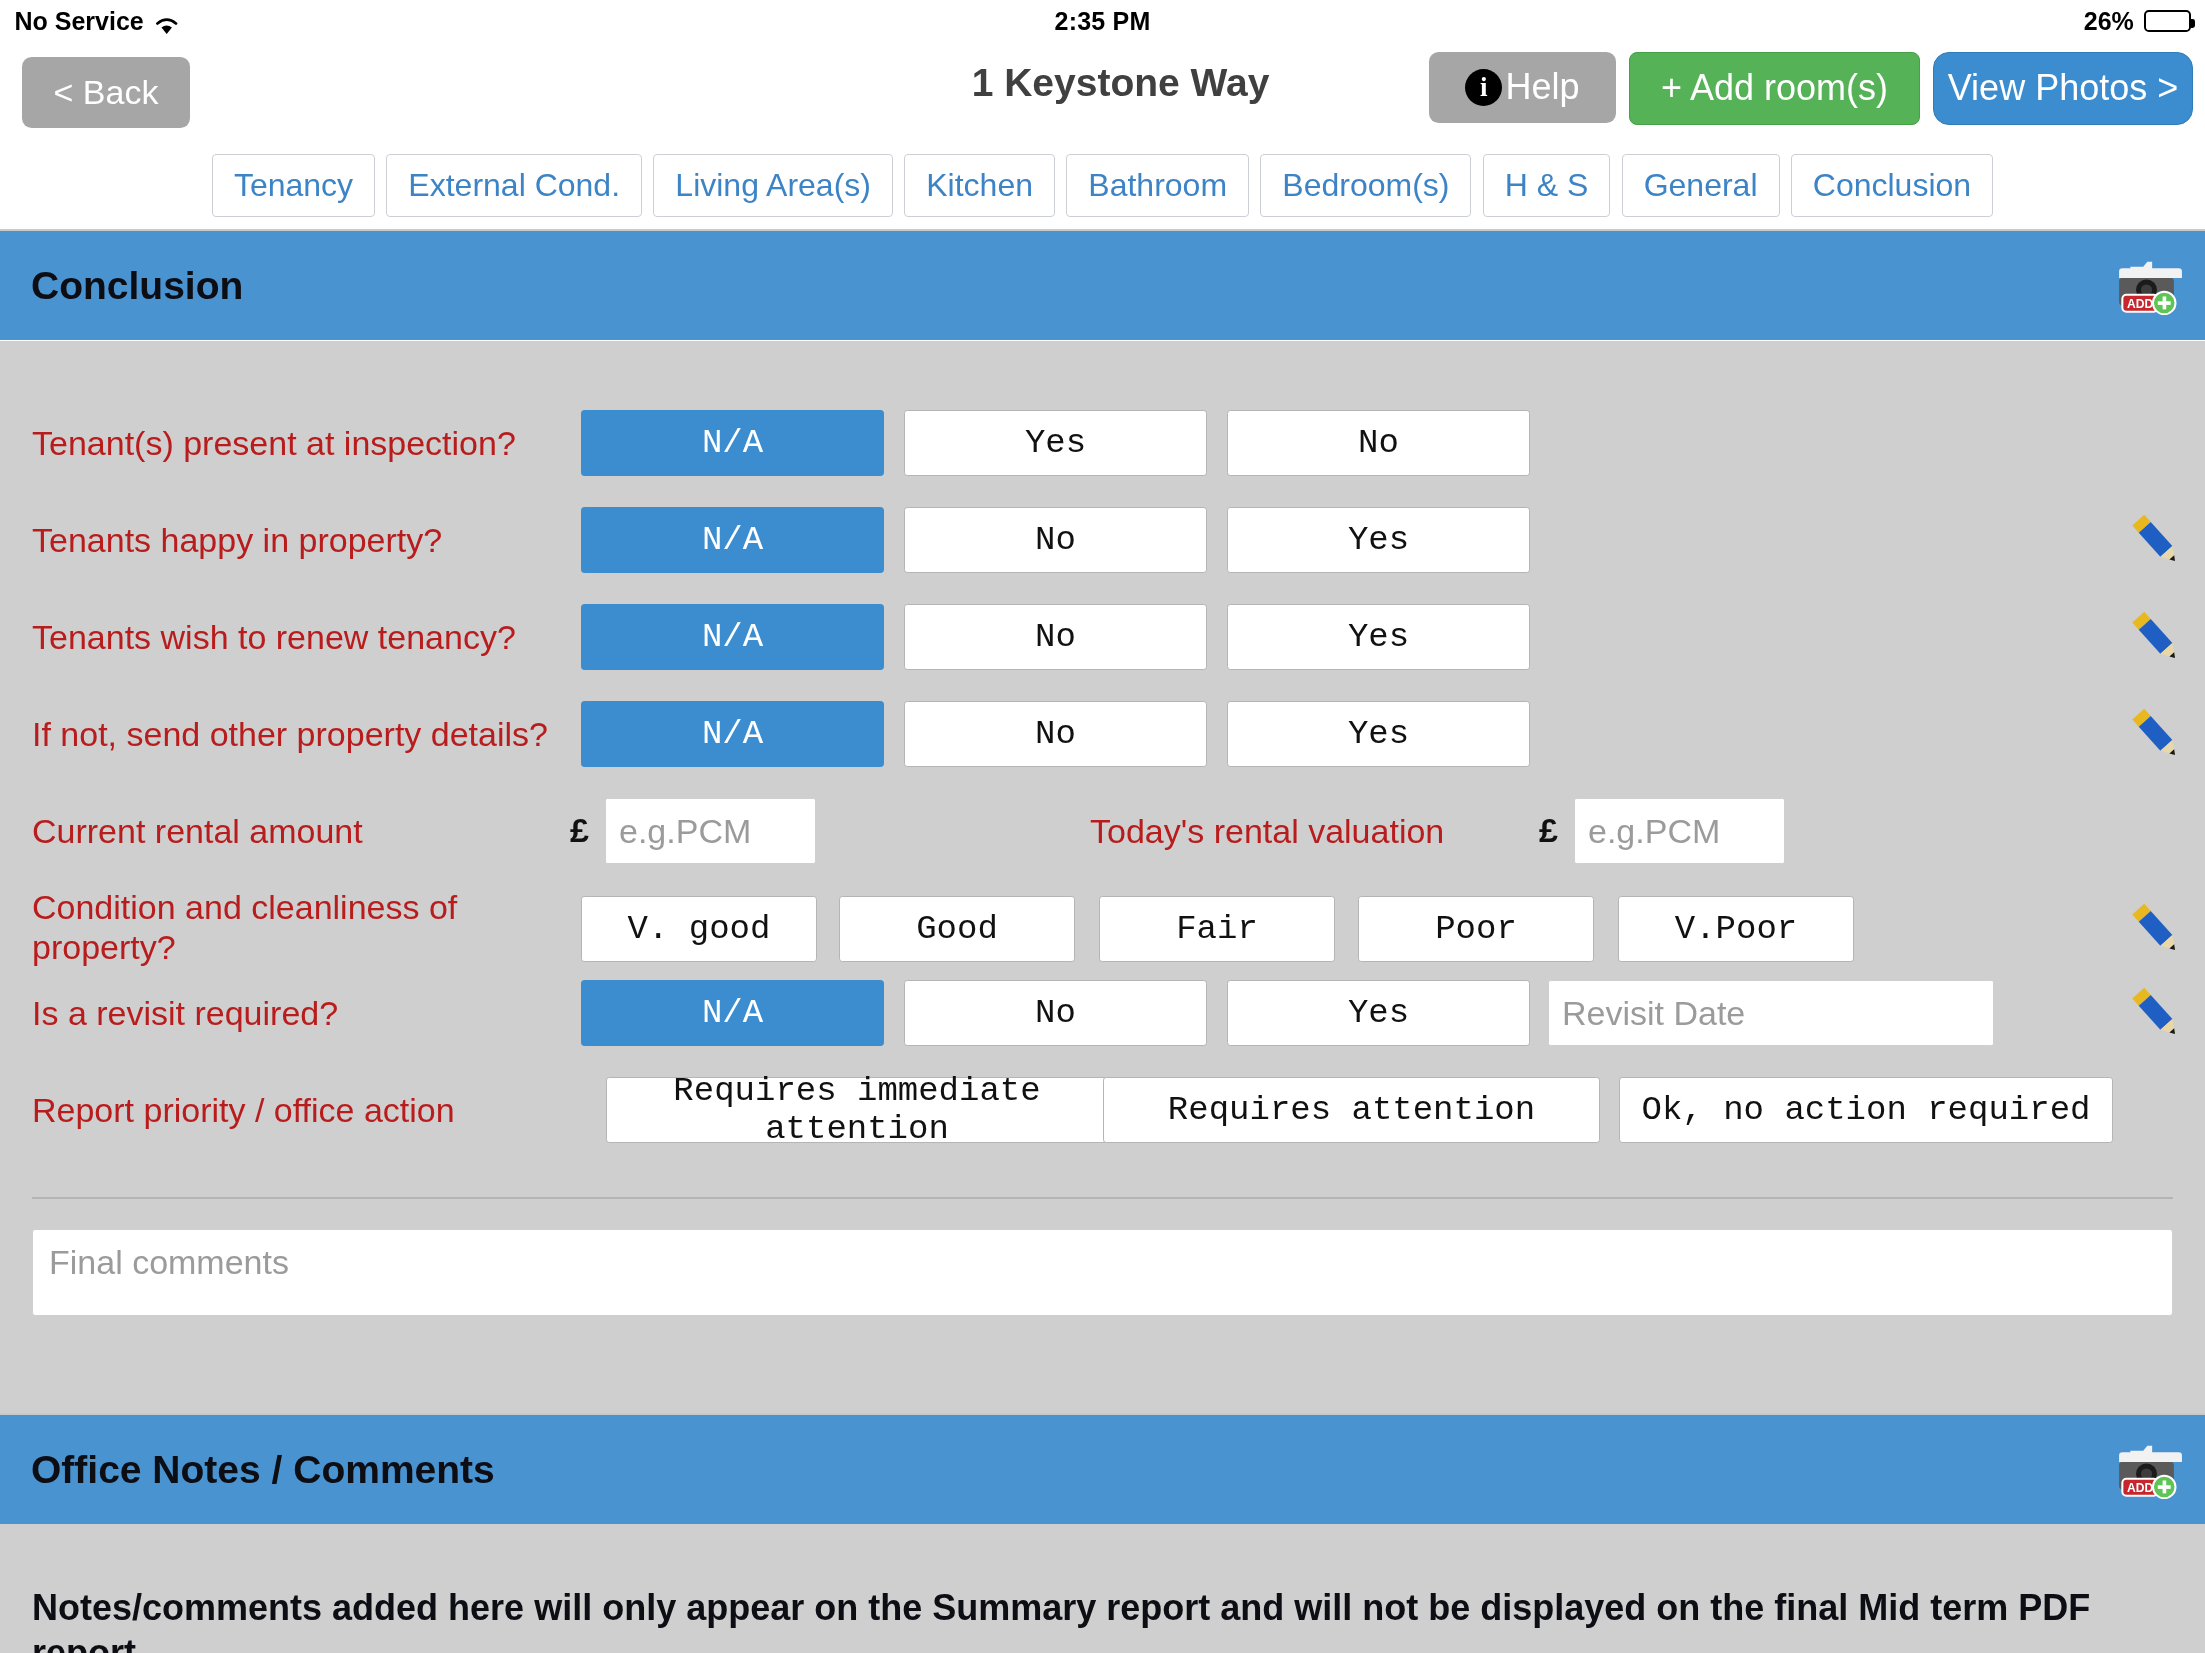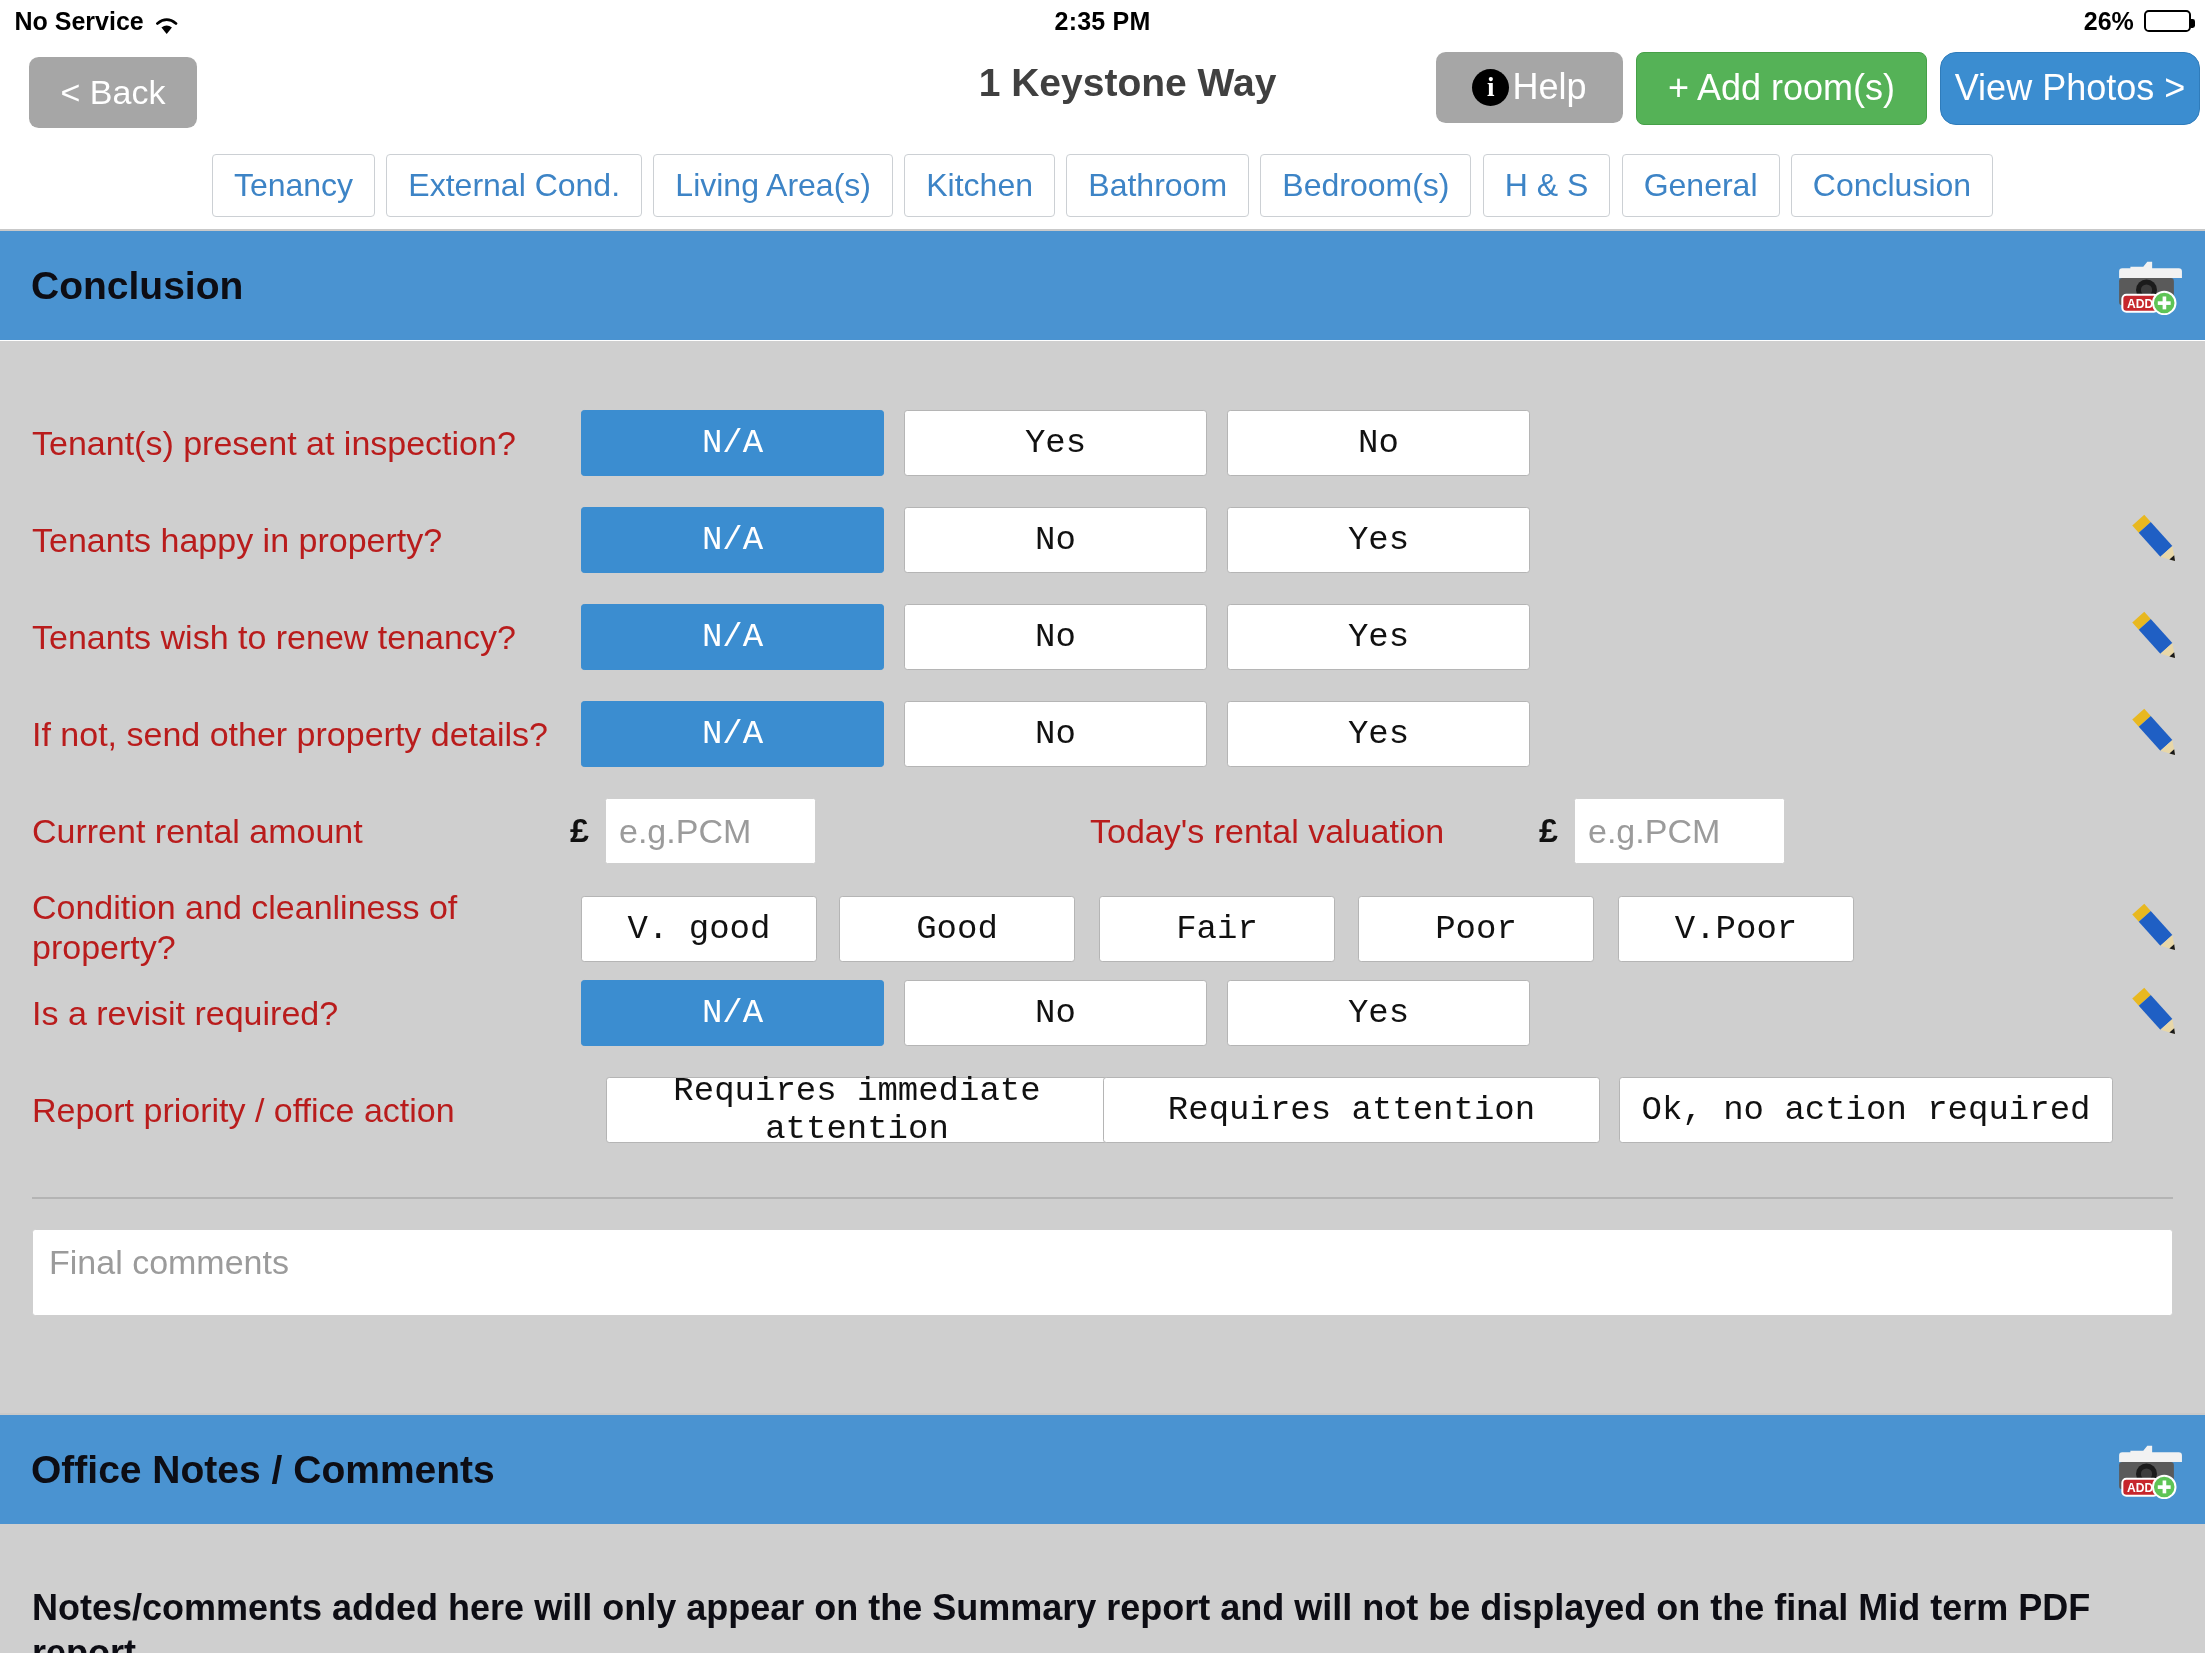--- a/index.html
+++ b/index.html
@@ -36,21 +36,21 @@
     position: relative; padding: 2.4px;
   }
   .battery:after {
     content: ""; position: absolute; right: -6.5px; top: 6.5px;
     width: 4px; height: 9px; background: #000; border-radius: 0 2.4px 2.4px 0;
   }
   .battery-fill { height: 100%; background: #000; border-radius: 1.6px; }
 
   
   .header {
-    position: absolute; top: 42px; left: 11px; width: 1822px; height: 100px;
+    position: absolute; top: 42px; left: 4px; width: 1822px; height: 100px;
     background: #ffffff;
   }
   .btn-back {
     position: absolute; left: 18px; top: 14.5px;
     width: 168px; height: 71px;
     background: #a6a6a6; color: #ffffff;
     border-radius: 9.7px; border: none;
     font-size: 34px; font-family: "Liberation Sans", sans-serif;
     display: flex; align-items: center; justify-content: center;
   }
@@ -302,20 +302,21 @@
             <rect x="26" y="6" width="20" height="12" fill="#e8b820"></rect>
             <rect x="26" y="18" width="20" height="40" fill="#1f5fc4"></rect>
             <polygon points="26,58 46,58 36,74" fill="#e8d7a8"></polygon>
             <polygon points="32,68 40,68 36,74" fill="#1a1a1a"></polygon>
           </g>
         </svg></div>
       <div class="q-label" style="top: 652px;">Is a revisit required?</div>
       <div class="opt sel" style="left: 581px; width: 303px; top: 639px;">N/A</div>
       <div class="opt" style="left: 904px; width: 303px; top: 639px;">No</div>
       <div class="opt" style="left: 1227px; width: 303px; top: 639px;">Yes</div>
+      <div class="field" style="left: 1548px; width: 446px; top: 639px;">Revisit Date</div>
       <div class="pencil" style="right: 21px; top: 641px;"><svg viewBox="0 0 70 78" width="57" height="63">
           <g transform="rotate(-42 35 39)">
             <rect x="26" y="6" width="20" height="12" fill="#e8b820"></rect>
             <rect x="26" y="18" width="20" height="40" fill="#1f5fc4"></rect>
             <polygon points="26,58 46,58 36,74" fill="#e8d7a8"></polygon>
             <polygon points="32,68 40,68 36,74" fill="#1a1a1a"></polygon>
           </g>
         </svg></div>
       <div class="q-label" style="top: 749px;">Report priority / office action</div>
       <div class="opt" style="left: 606px; width: 502px; top: 736px;">Requires immediate attention</div>

